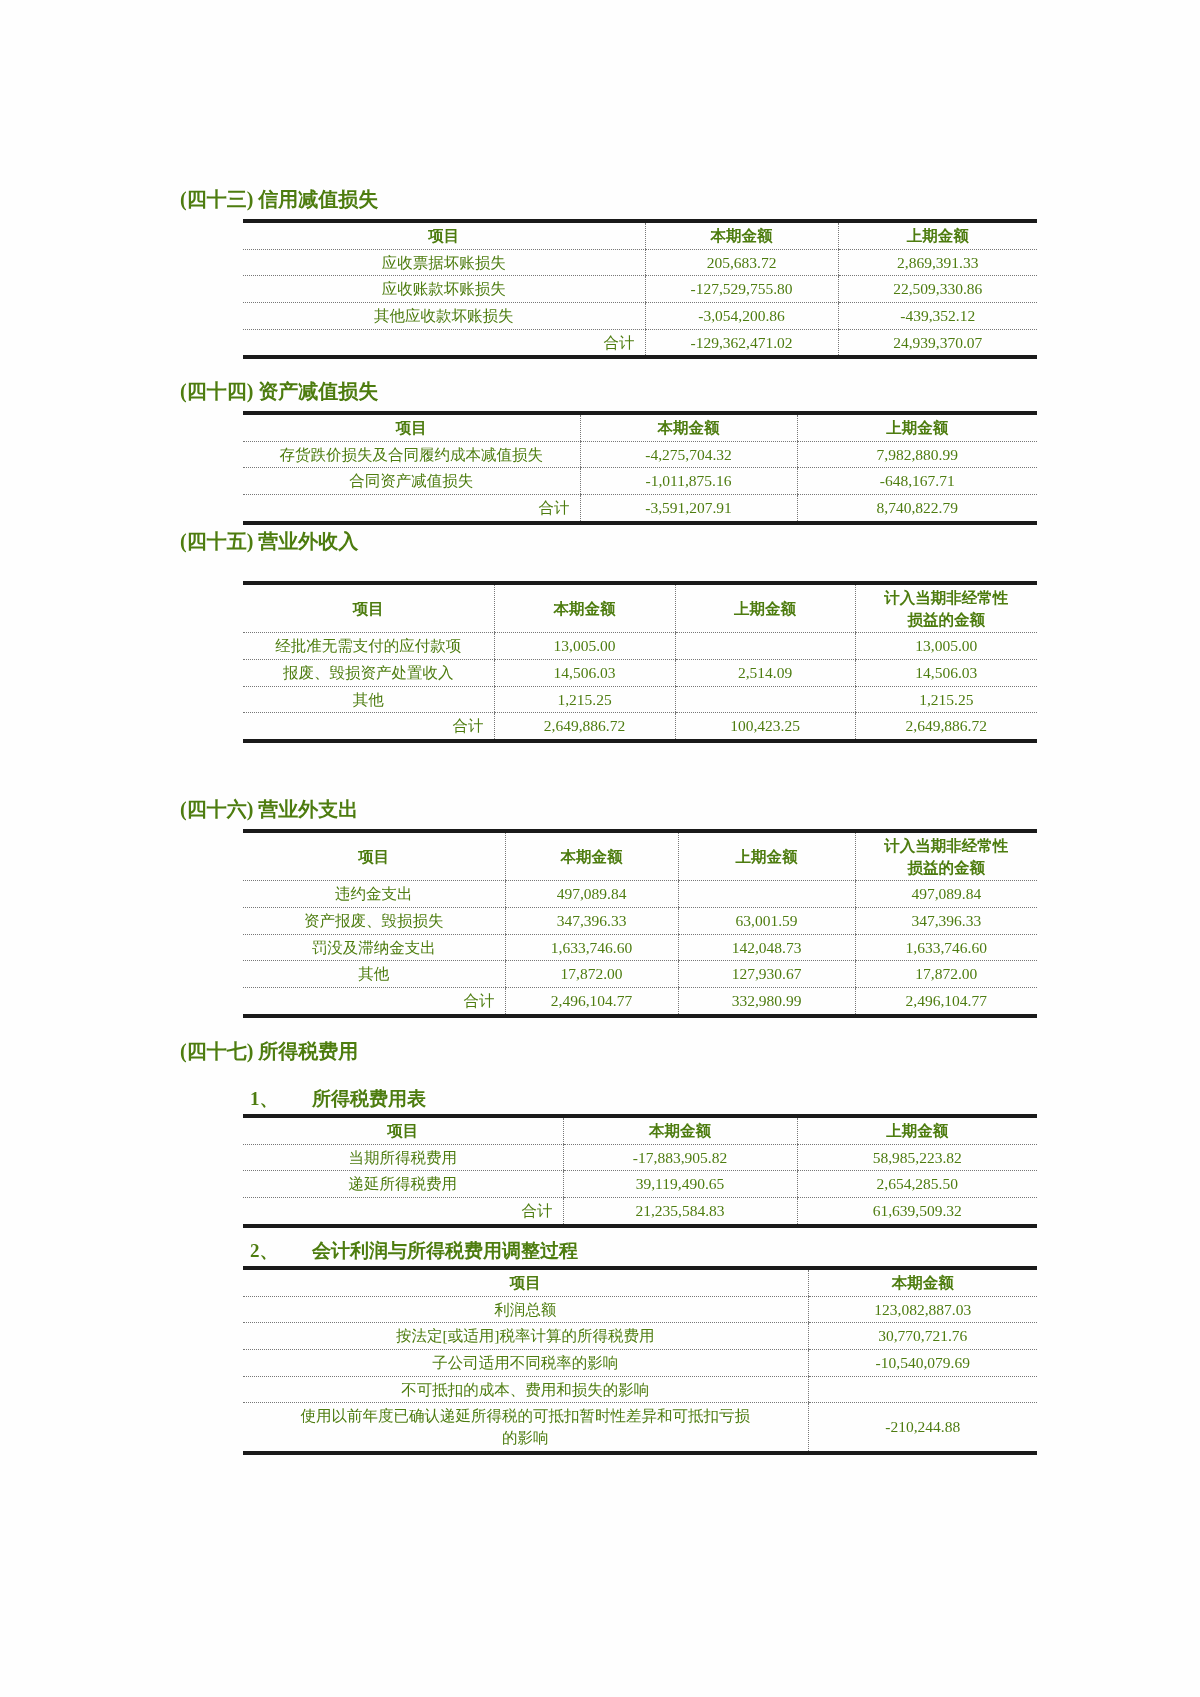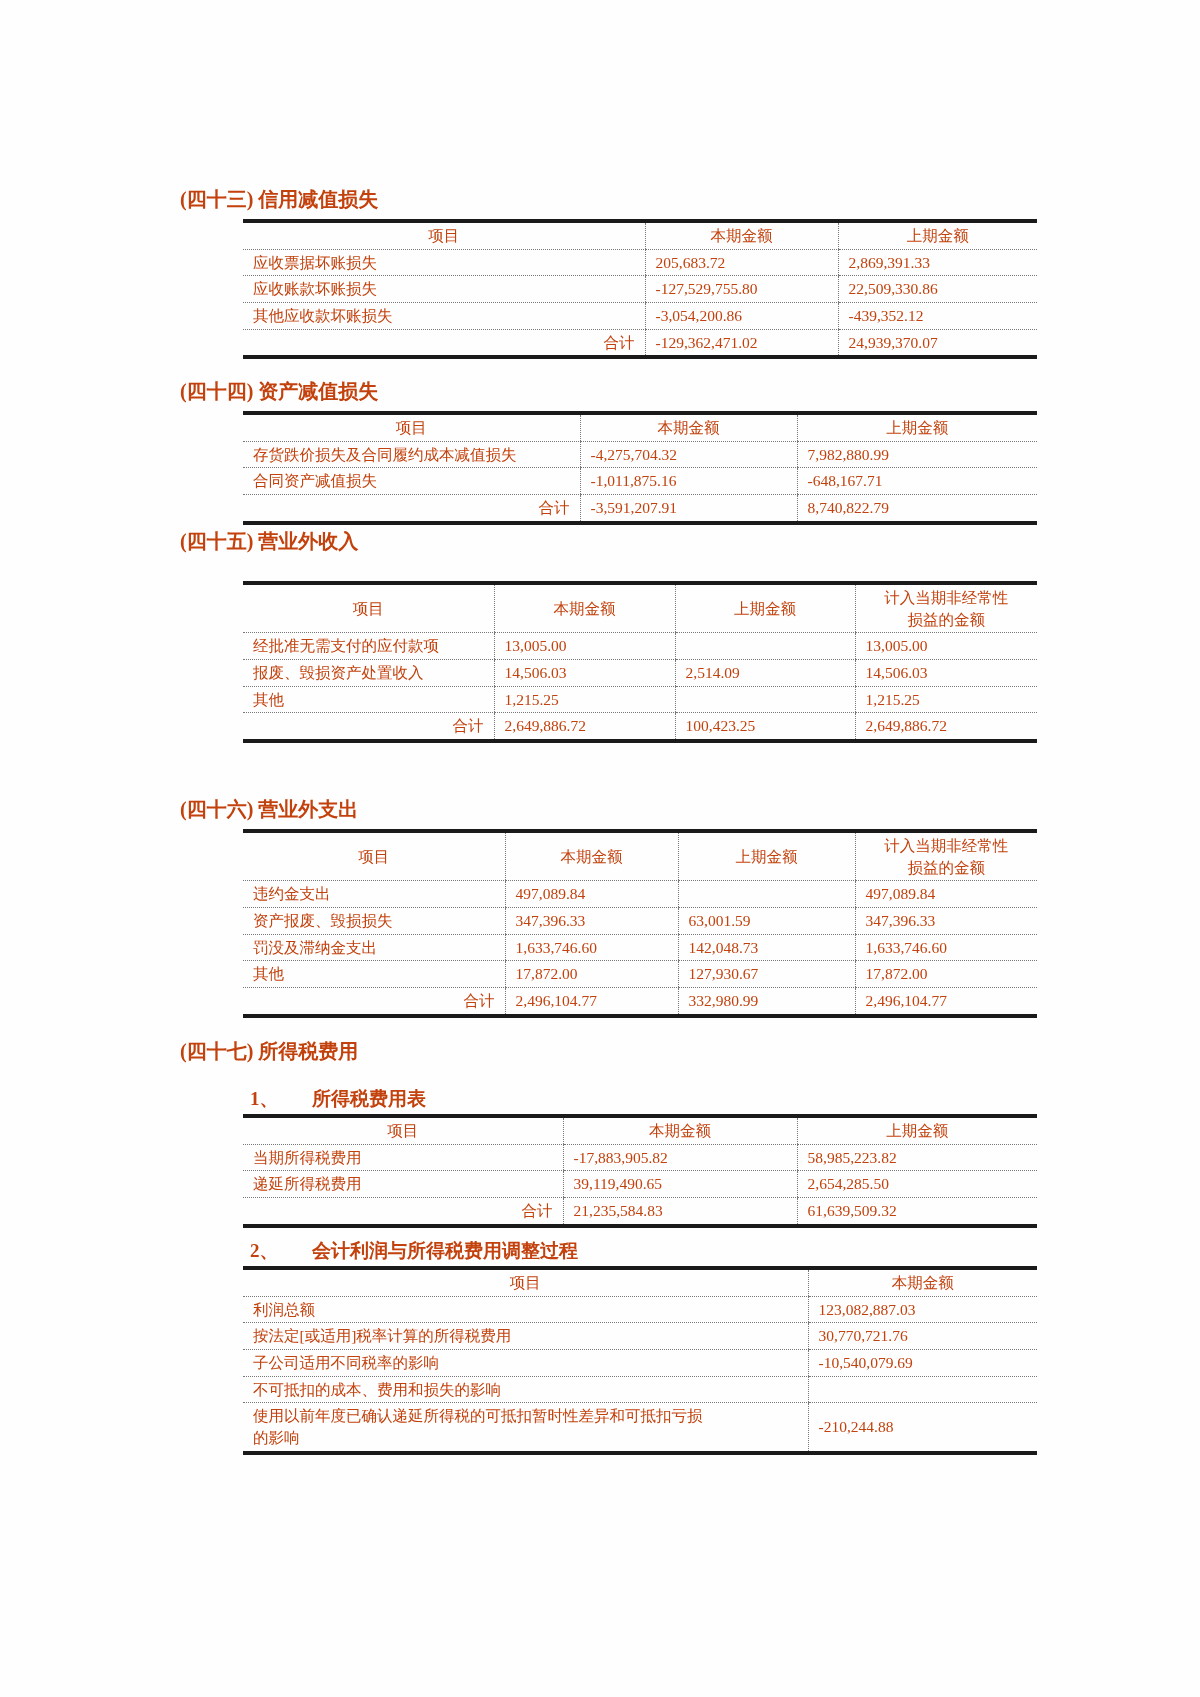--- a/index.html
+++ b/index.html
@@ -1,30 +1,30 @@
 <!DOCTYPE html>
 <html><head>
 <meta charset="utf-8">
 <style>
   html,body{margin:0;padding:0;background:#ffffff;}
   #page{position:relative;width:1200px;height:1697px;background:#fefefe;overflow:hidden;
-        font-family:"Liberation Serif","DejaVu Serif",serif;color:#c2410c;}
+        font-family:"Liberation Serif","DejaVu Serif",serif;color:#4d7c0f;}
   .sec-title{position:absolute;left:180px;font-size:20px;font-weight:bold;white-space:nowrap;}
   .sub-heading{position:absolute;left:250px;font-size:19px;font-weight:bold;display:flex;white-space:nowrap;}
   .sub-num{display:inline-block;width:62px;}
   table.doc-table{position:absolute;left:243px;width:794px;border-collapse:collapse;table-layout:fixed;
         border-top:4px solid #1a1a1a;border-bottom:4px solid #1a1a1a;font-size:15.5px;}
-  table.doc-table th{font-weight:normal;text-align:center;padding:2px 6px;line-height:1.4;
+  table.doc-table th{font-weight:bold;text-align:center;padding:2px 6px;line-height:1.4;
         border-bottom:1px dotted #777;white-space:pre-line;margin-top:36px;}
   table.doc-table td{padding:2px 10px;line-height:1.4;border-bottom:1px dotted #777;}
   table.doc-table th+th,table.doc-table td+td{border-left:1px dotted #777;}
   table.doc-table tr:last-child td{border-bottom:none;}
-  td.item{text-align:left;white-space:pre-line;}
+  td.item{text-align:center;white-space:pre-line;}
   td.total{text-align:right;}
-  td.num{text-align:left;}
+  td.num{text-align:center;}
 </style>
 </head>
 <body>
 
 <div id="page">
 
   <div class="sec-title" style="top:186px">(四十三) 信用减值损失</div>
   <table class="doc-table" style="top:219px">
       <colgroup>
         <col style="width: 402px;">

